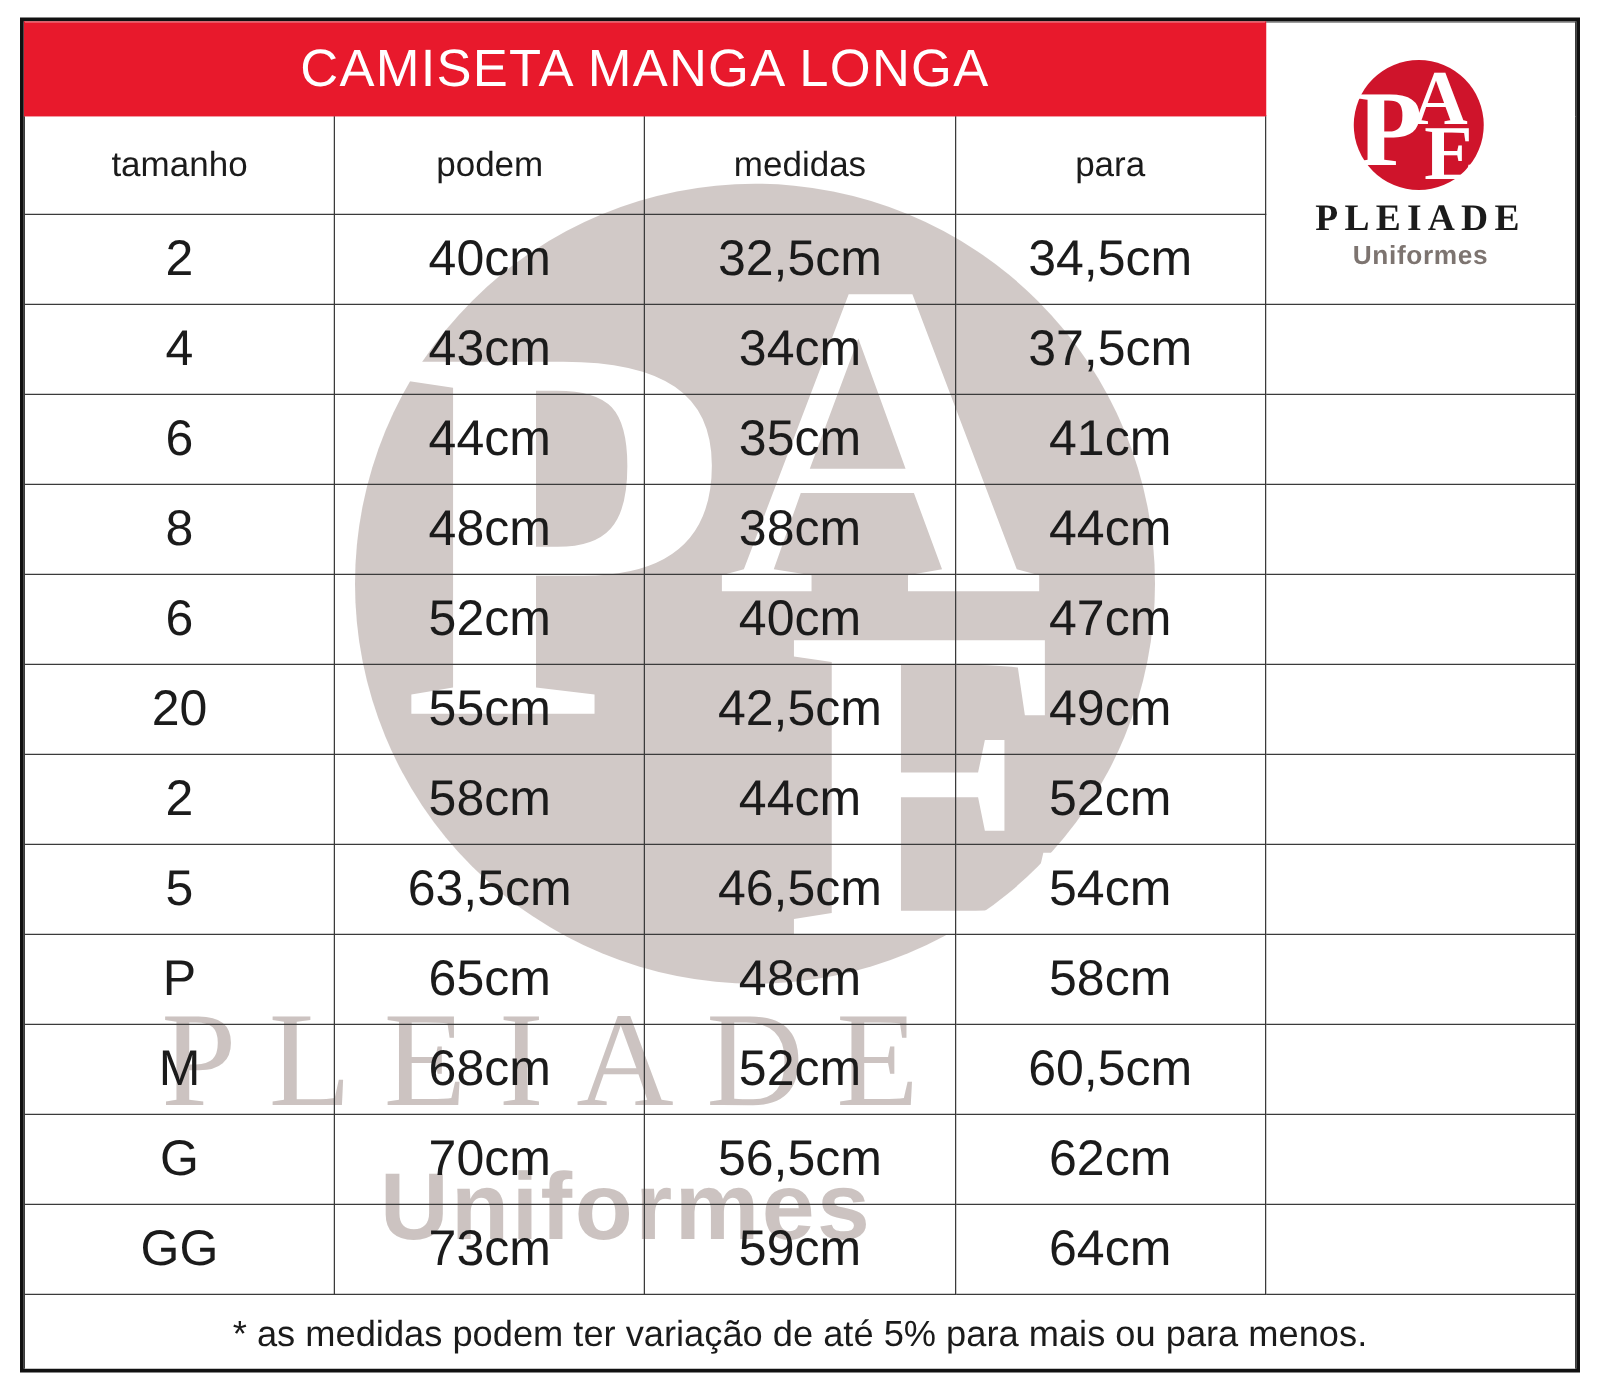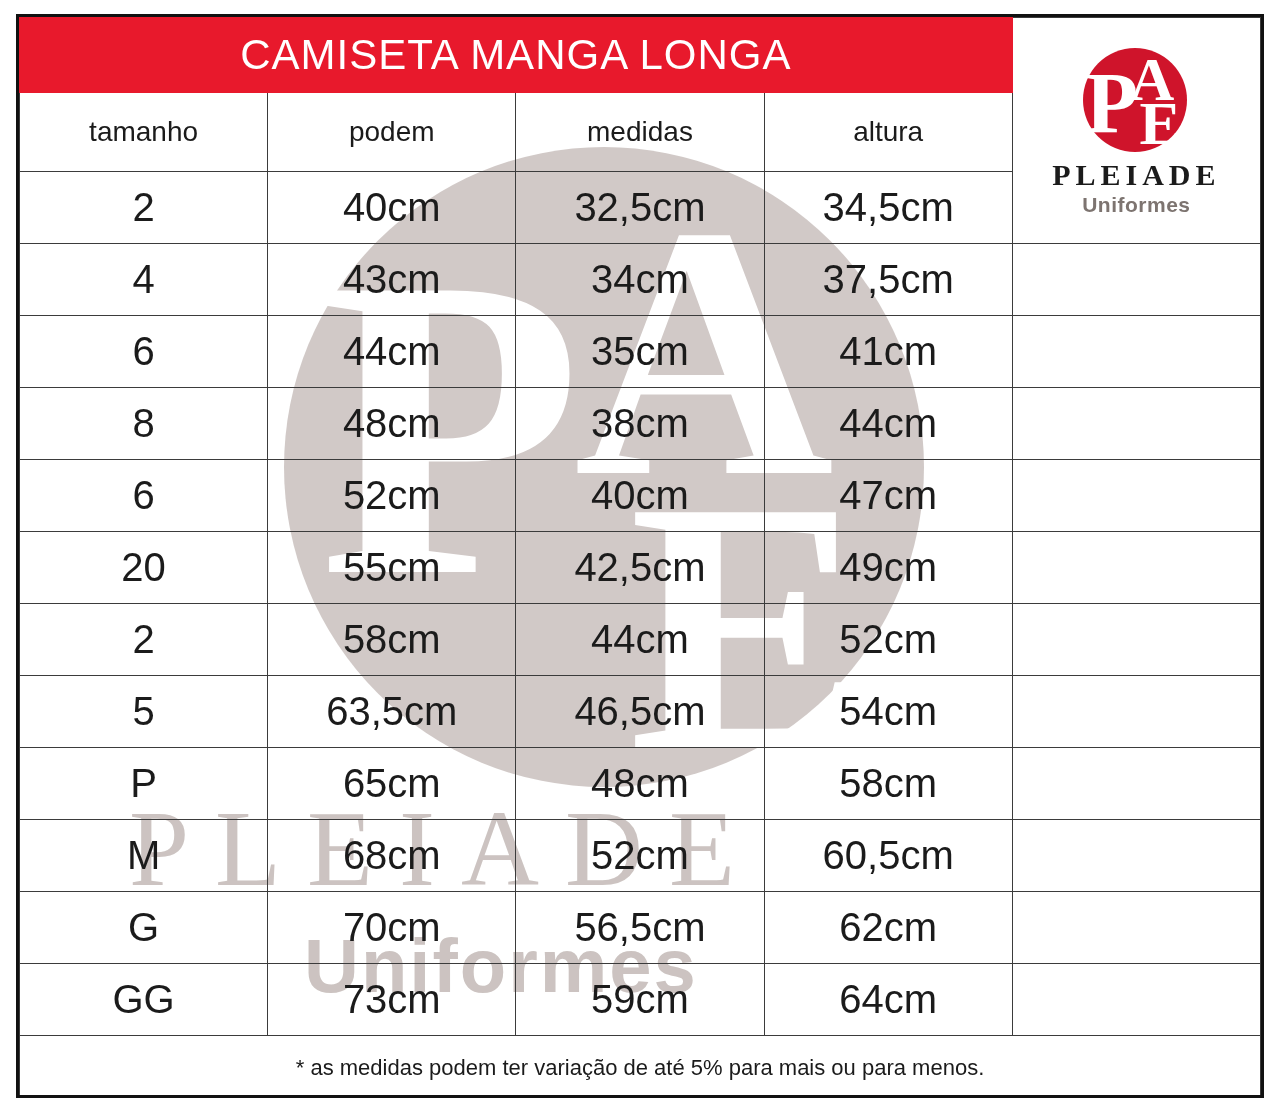--- a/index.html
+++ b/index.html
@@ -134,21 +134,21 @@
   }
   .head-cell {
     font-size: 28px;
     height: 78px;
   }
   .data-cell {
     font-size: 40px;
     height: 71px;
   }
   .note-cell {
-    font-size: 22px;
+    font-size: 29px;
     height: 64px;
     text-align: left;
     padding-left: 22px;
   }
   .logo-cell {
     background: transparent;
   }
 
   
   .logo-wrap {
@@ -256,21 +256,21 @@
               <div class="logo-name">PLEIADE</div>
               <div class="logo-sub">Uniformes</div>
             </div>
           </td>
         </tr>
 
         <tr>
           <td class="head-cell">tamanho</td>
           <td class="head-cell">podem</td>
           <td class="head-cell">medidas</td>
-          <td class="head-cell">altura</td>
+          <td class="head-cell">para</td>
         </tr>
 
         <tr>
           <td class="data-cell">2</td>
           <td class="data-cell">40cm</td>
           <td class="data-cell">32,5cm</td>
           <td class="data-cell">34,5cm</td>
         </tr>
 
         <tr>

